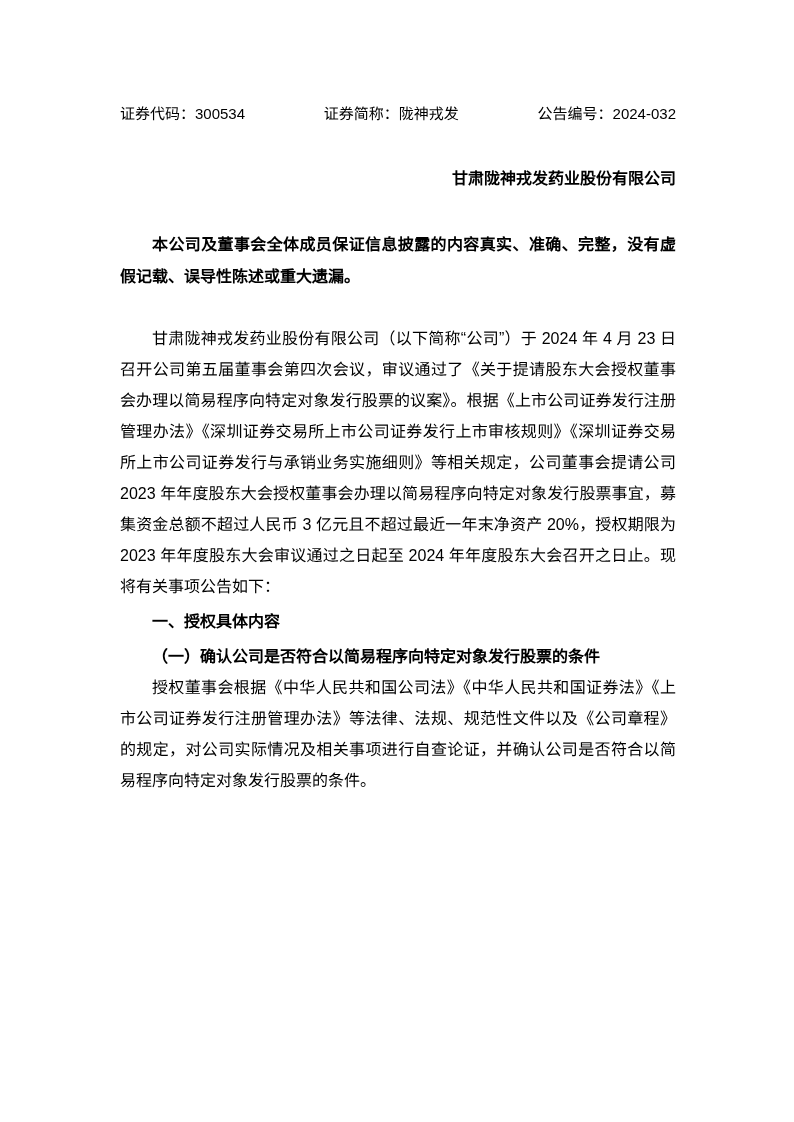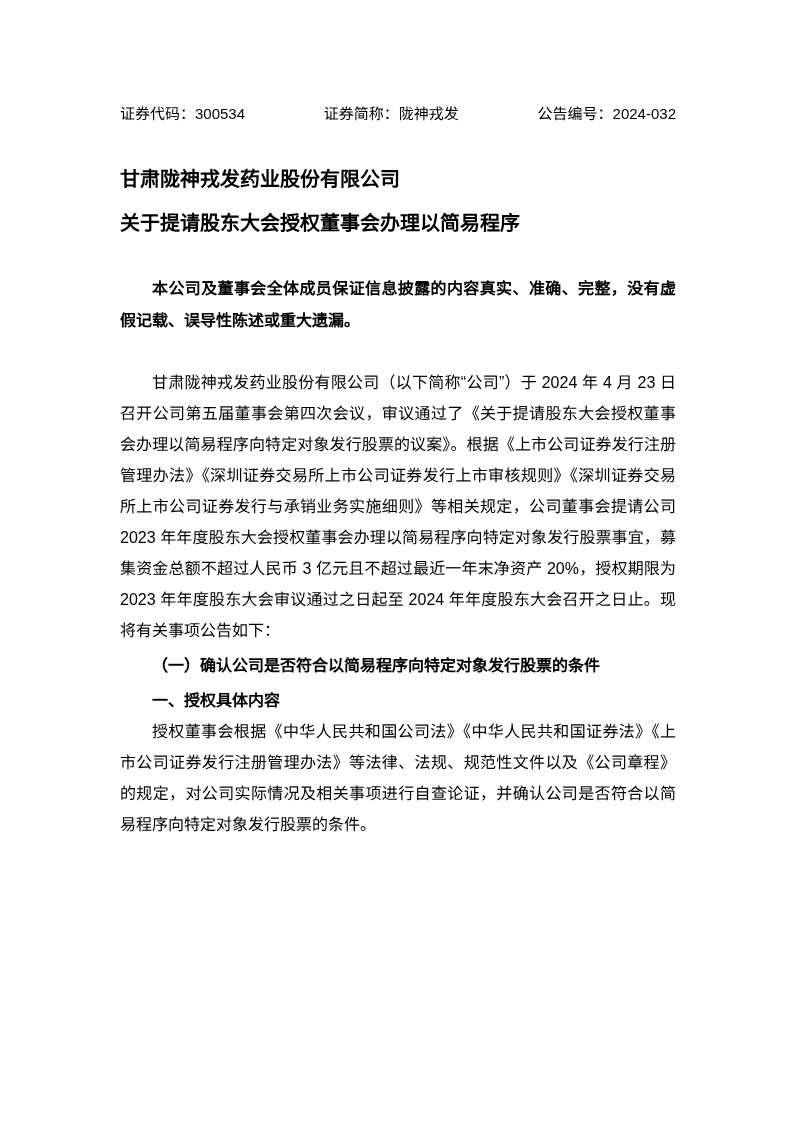--- a/index.html
+++ b/index.html
@@ -21,23 +21,23 @@
   }
   .doc-header {
     display: flex;
     justify-content: space-between;
     align-items: baseline;
     font-size: 15px;
     margin-bottom: 34px;
     white-space: nowrap;
   }
   .doc-title {
-    text-align: left;
+    text-align: right;
     font-weight: bold;
-    font-size: 20px;
+    font-size: 16px;
     line-height: 44px;
     margin-bottom: 24px;
   }
   .declaration {
     font-weight: bold;
     font-size: 16px;
     line-height: 32px;
     text-indent: 2em;
     text-align: justify;
     margin: 28px 0 0 0;
@@ -67,25 +67,24 @@
 <div class="page">
 
   <div class="doc-header">
     <span>证券代码：300534</span>
     <span>证券简称：陇神戎发</span>
     <span>公告编号：2024-032</span>
   </div>
 
   <div class="doc-title">
     <div>甘肃陇神戎发药业股份有限公司</div>
-    <div>关于提请股东大会授权董事会办理以简易程序</div>
   </div>
 
   <p class="declaration">本公司及董事会全体成员保证信息披露的内容真实、准确、完整，没有虚假记载、误导性陈述或重大遗漏。</p>
 
   <div class="body-block">
     <p class="para">甘肃陇神戎发药业股份有限公司（以下简称“公司”）于 2024 年 4 月 23 日召开公司第五届董事会第四次会议，审议通过了《关于提请股东大会授权董事会办理以简易程序向特定对象发行股票的议案》。根据《上市公司证券发行注册管理办法》《深圳证券交易所上市公司证券发行上市审核规则》《深圳证券交易所上市公司证券发行与承销业务实施细则》等相关规定，公司董事会提请公司 2023 年年度股东大会授权董事会办理以简易程序向特定对象发行股票事宜，募集资金总额不超过人民币 3 亿元且不超过最近一年末净资产 20%，授权期限为 2023 年年度股东大会审议通过之日起至 2024 年年度股东大会召开之日止。现将有关事项公告如下：</p>
+    <p class="heading">一、授权具体内容</p>
     <p class="heading">（一）确认公司是否符合以简易程序向特定对象发行股票的条件</p>
-    <p class="heading">一、授权具体内容</p>
     <p class="para">授权董事会根据《中华人民共和国公司法》《中华人民共和国证券法》《上市公司证券发行注册管理办法》等法律、法规、规范性文件以及《公司章程》的规定，对公司实际情况及相关事项进行自查论证，并确认公司是否符合以简易程序向特定对象发行股票的条件。</p>
   </div>
 
 </div>
 
 </body></html>

